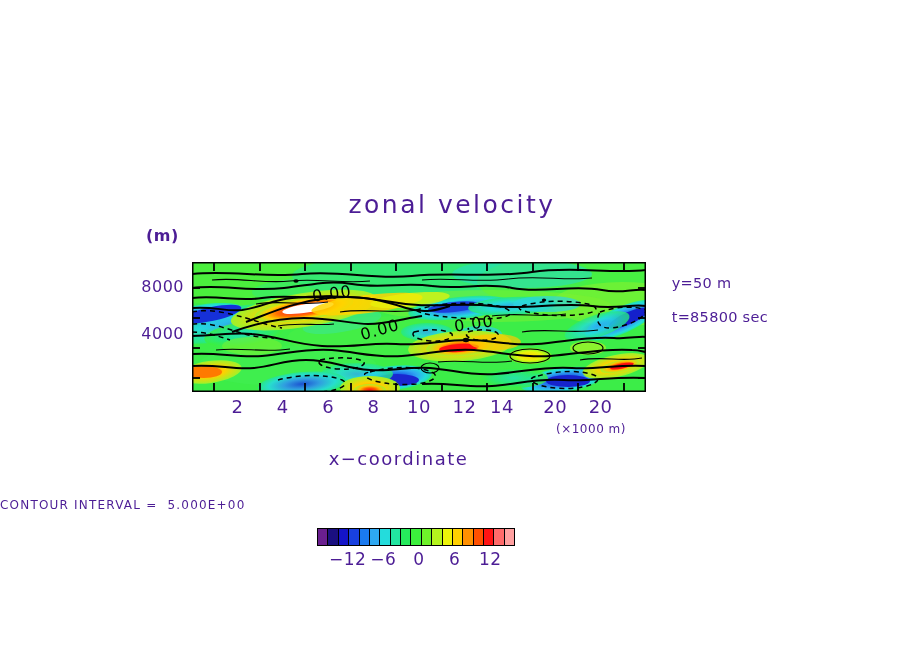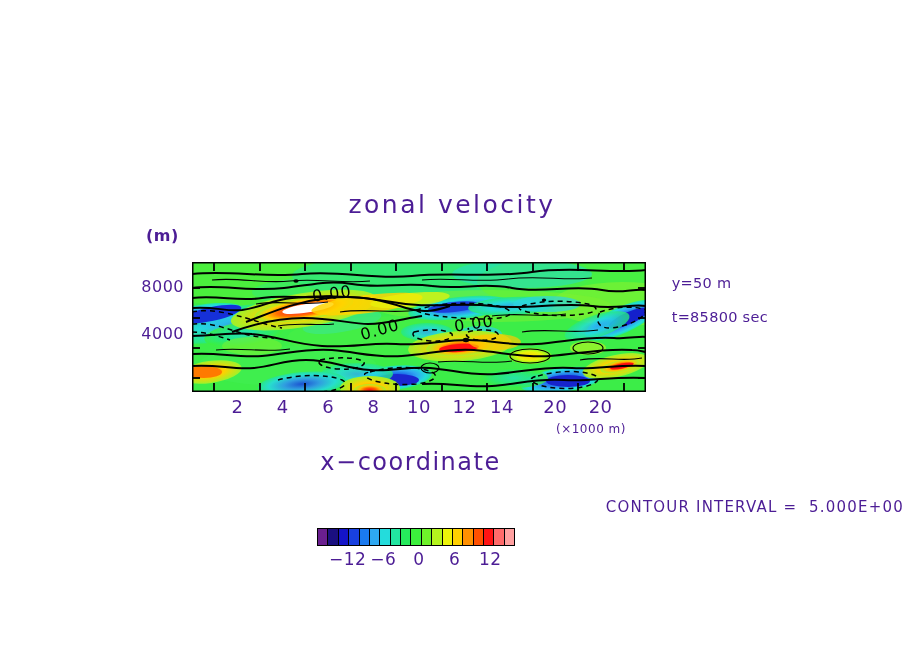--- a/index.html
+++ b/index.html
@@ -31,31 +31,31 @@
   #xtick-wrap{position:absolute;left:192px;top:396px;width:454px;height:26px;}
   .xtick{
     position:absolute;top:0;transform:translateX(-50%);
     font-size:18px;letter-spacing:.5px;
   }
 
   #xunits{
     left:556px;top:422px;font-size:12px;letter-spacing:.5px;
   }
   #xaxis-name{
-    left:12px;top:448px;width:797px;text-align:center;
-    font-size:24px;letter-spacing:1.5px;
+    left:0;top:448px;width:797px;text-align:center;
+    font-size:18px;letter-spacing:1.5px;
   }
 
   #annot{
     left:652px;top:258px;font-size:14.5px;line-height:17px;letter-spacing:.3px;
   }
 
   #ci{
-    left:0;top:498px;width:904px;text-align:right;
-    font-size:15px;letter-spacing:1.2px;
+    left:0;top:498px;width:904px;text-align:left;
+    font-size:12px;letter-spacing:1.2px;
   }
 
   #cbar-wrap{position:absolute;left:317px;top:528px;width:198px;height:18px;}
   #cbar{
     position:absolute;left:0;top:0;width:198px;height:18px;
     display:flex;border:1.6px solid #000;box-sizing:border-box;background:#000;
   }
   #cbar .cell{flex:1 1 0;height:100%;border-right:1.1px solid #000;box-sizing:border-box;}
   #cbar .cell:last-child{border-right:none;}
 

